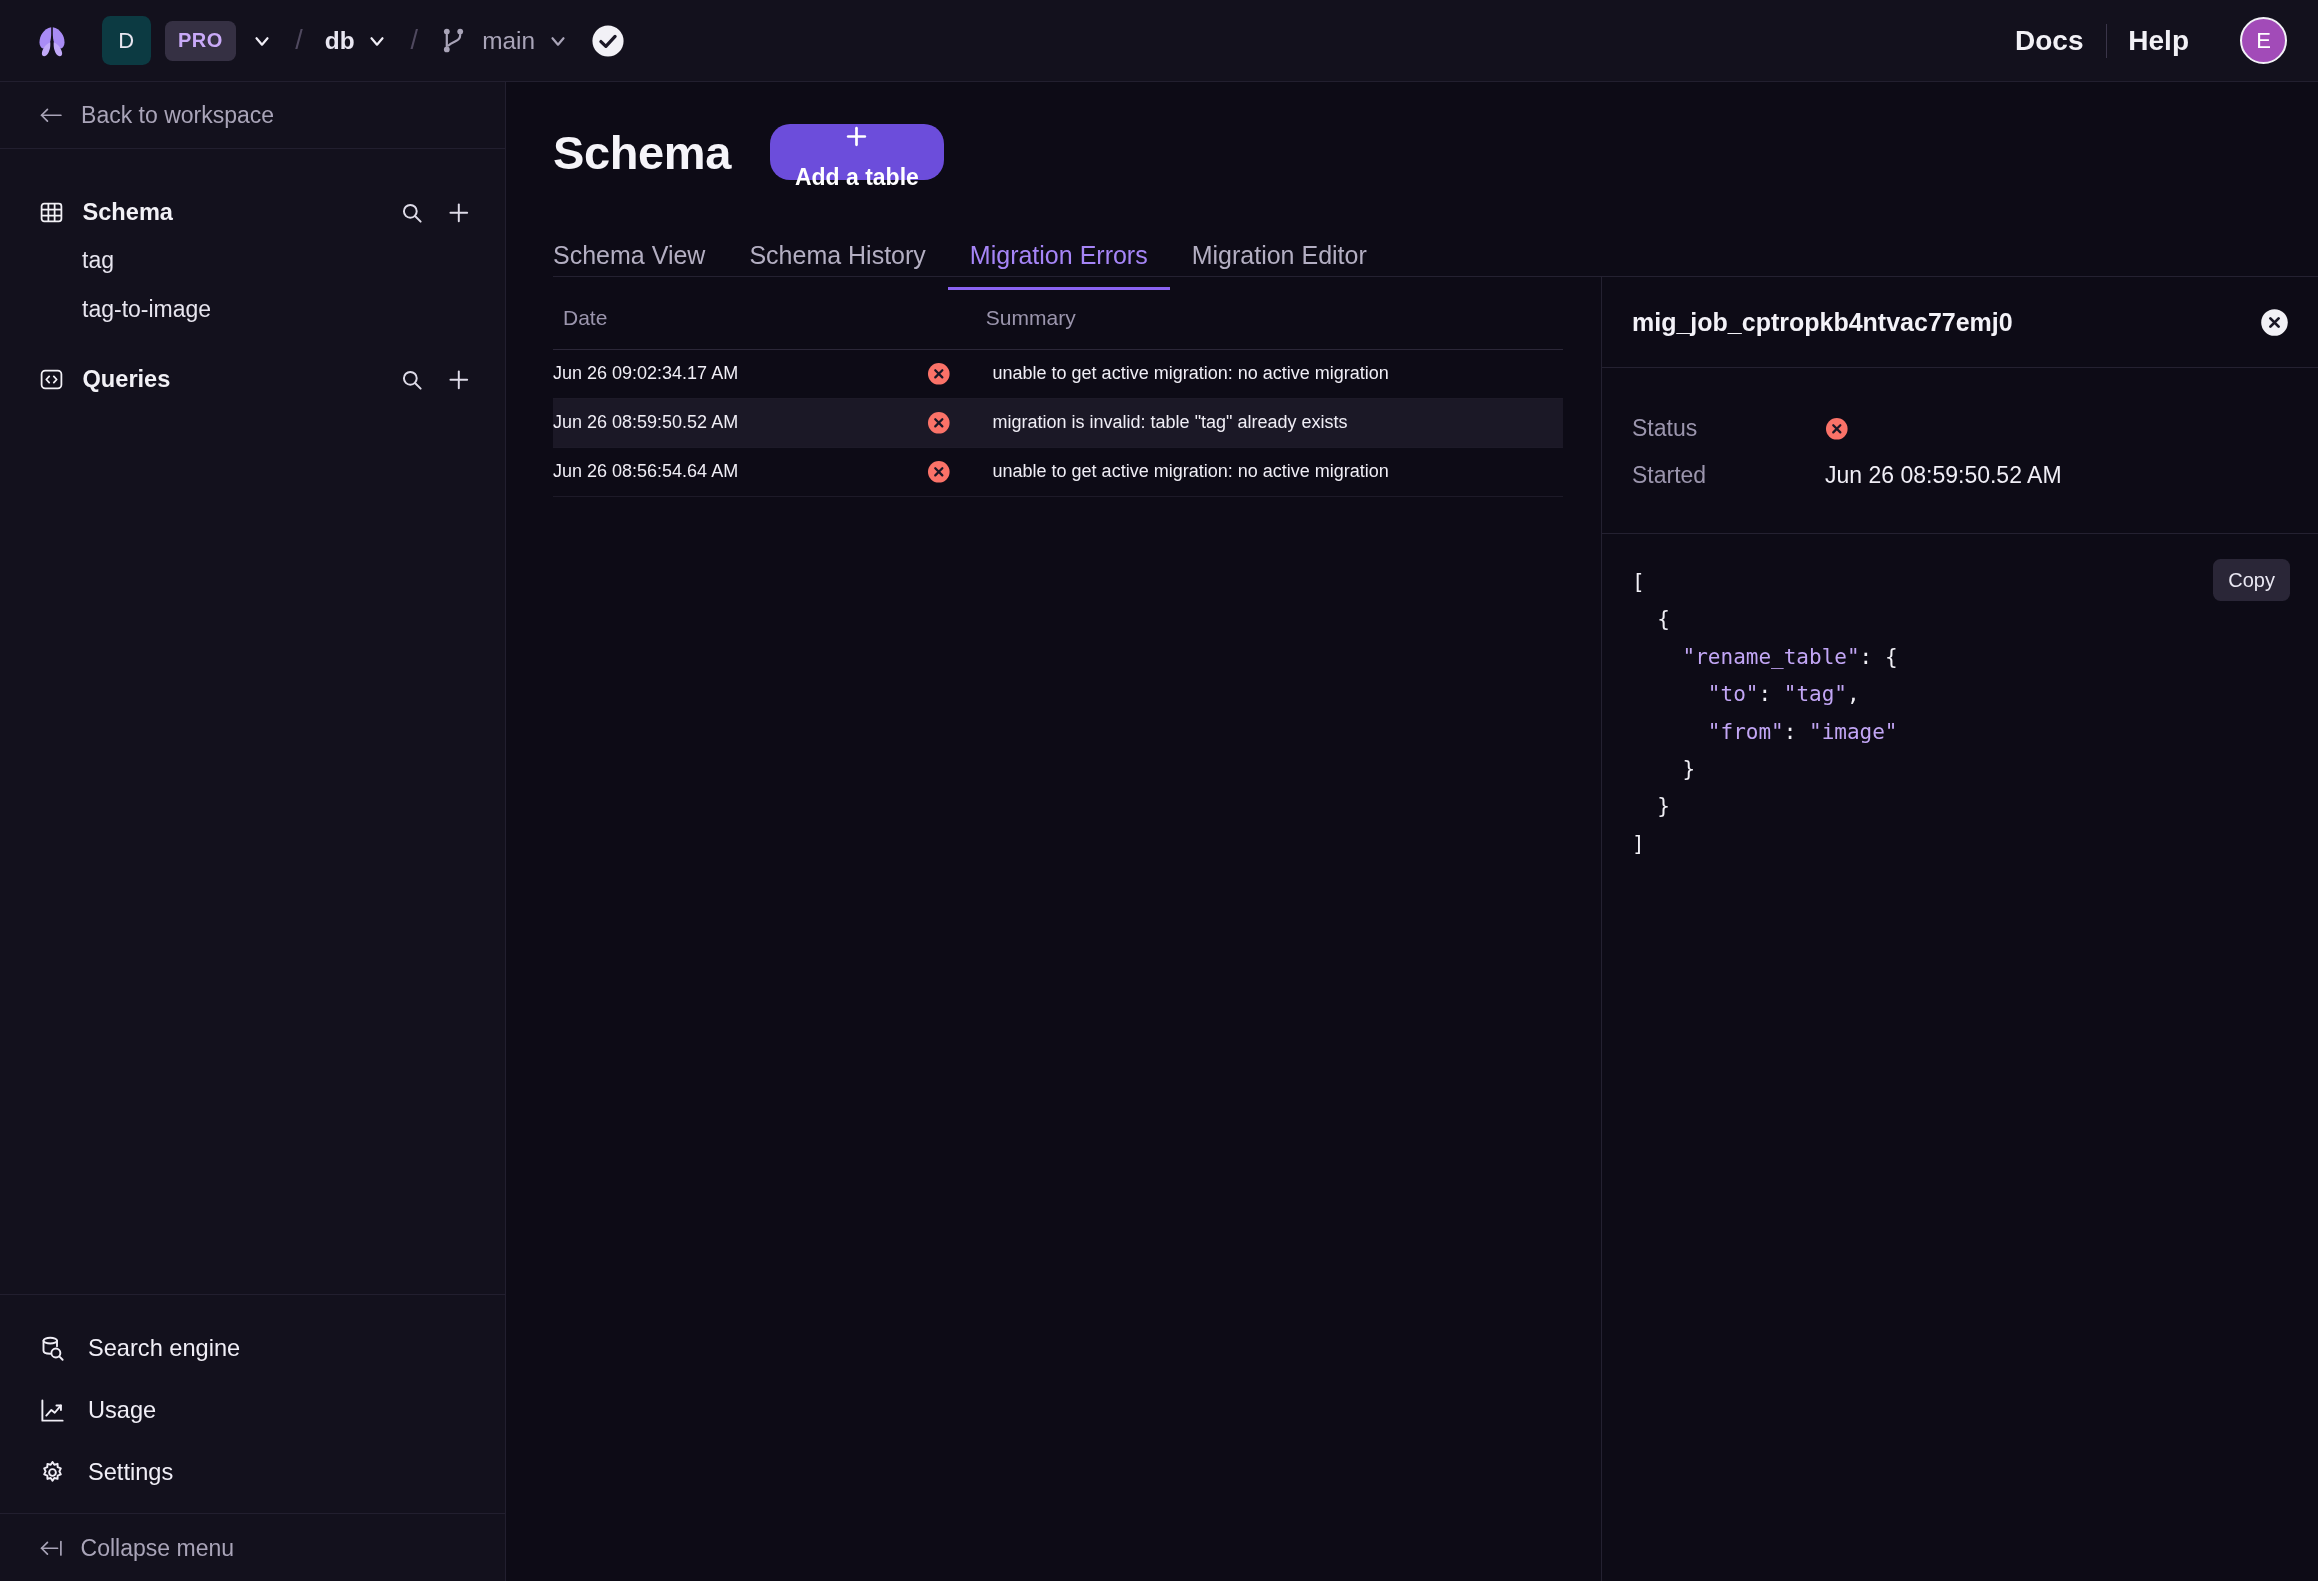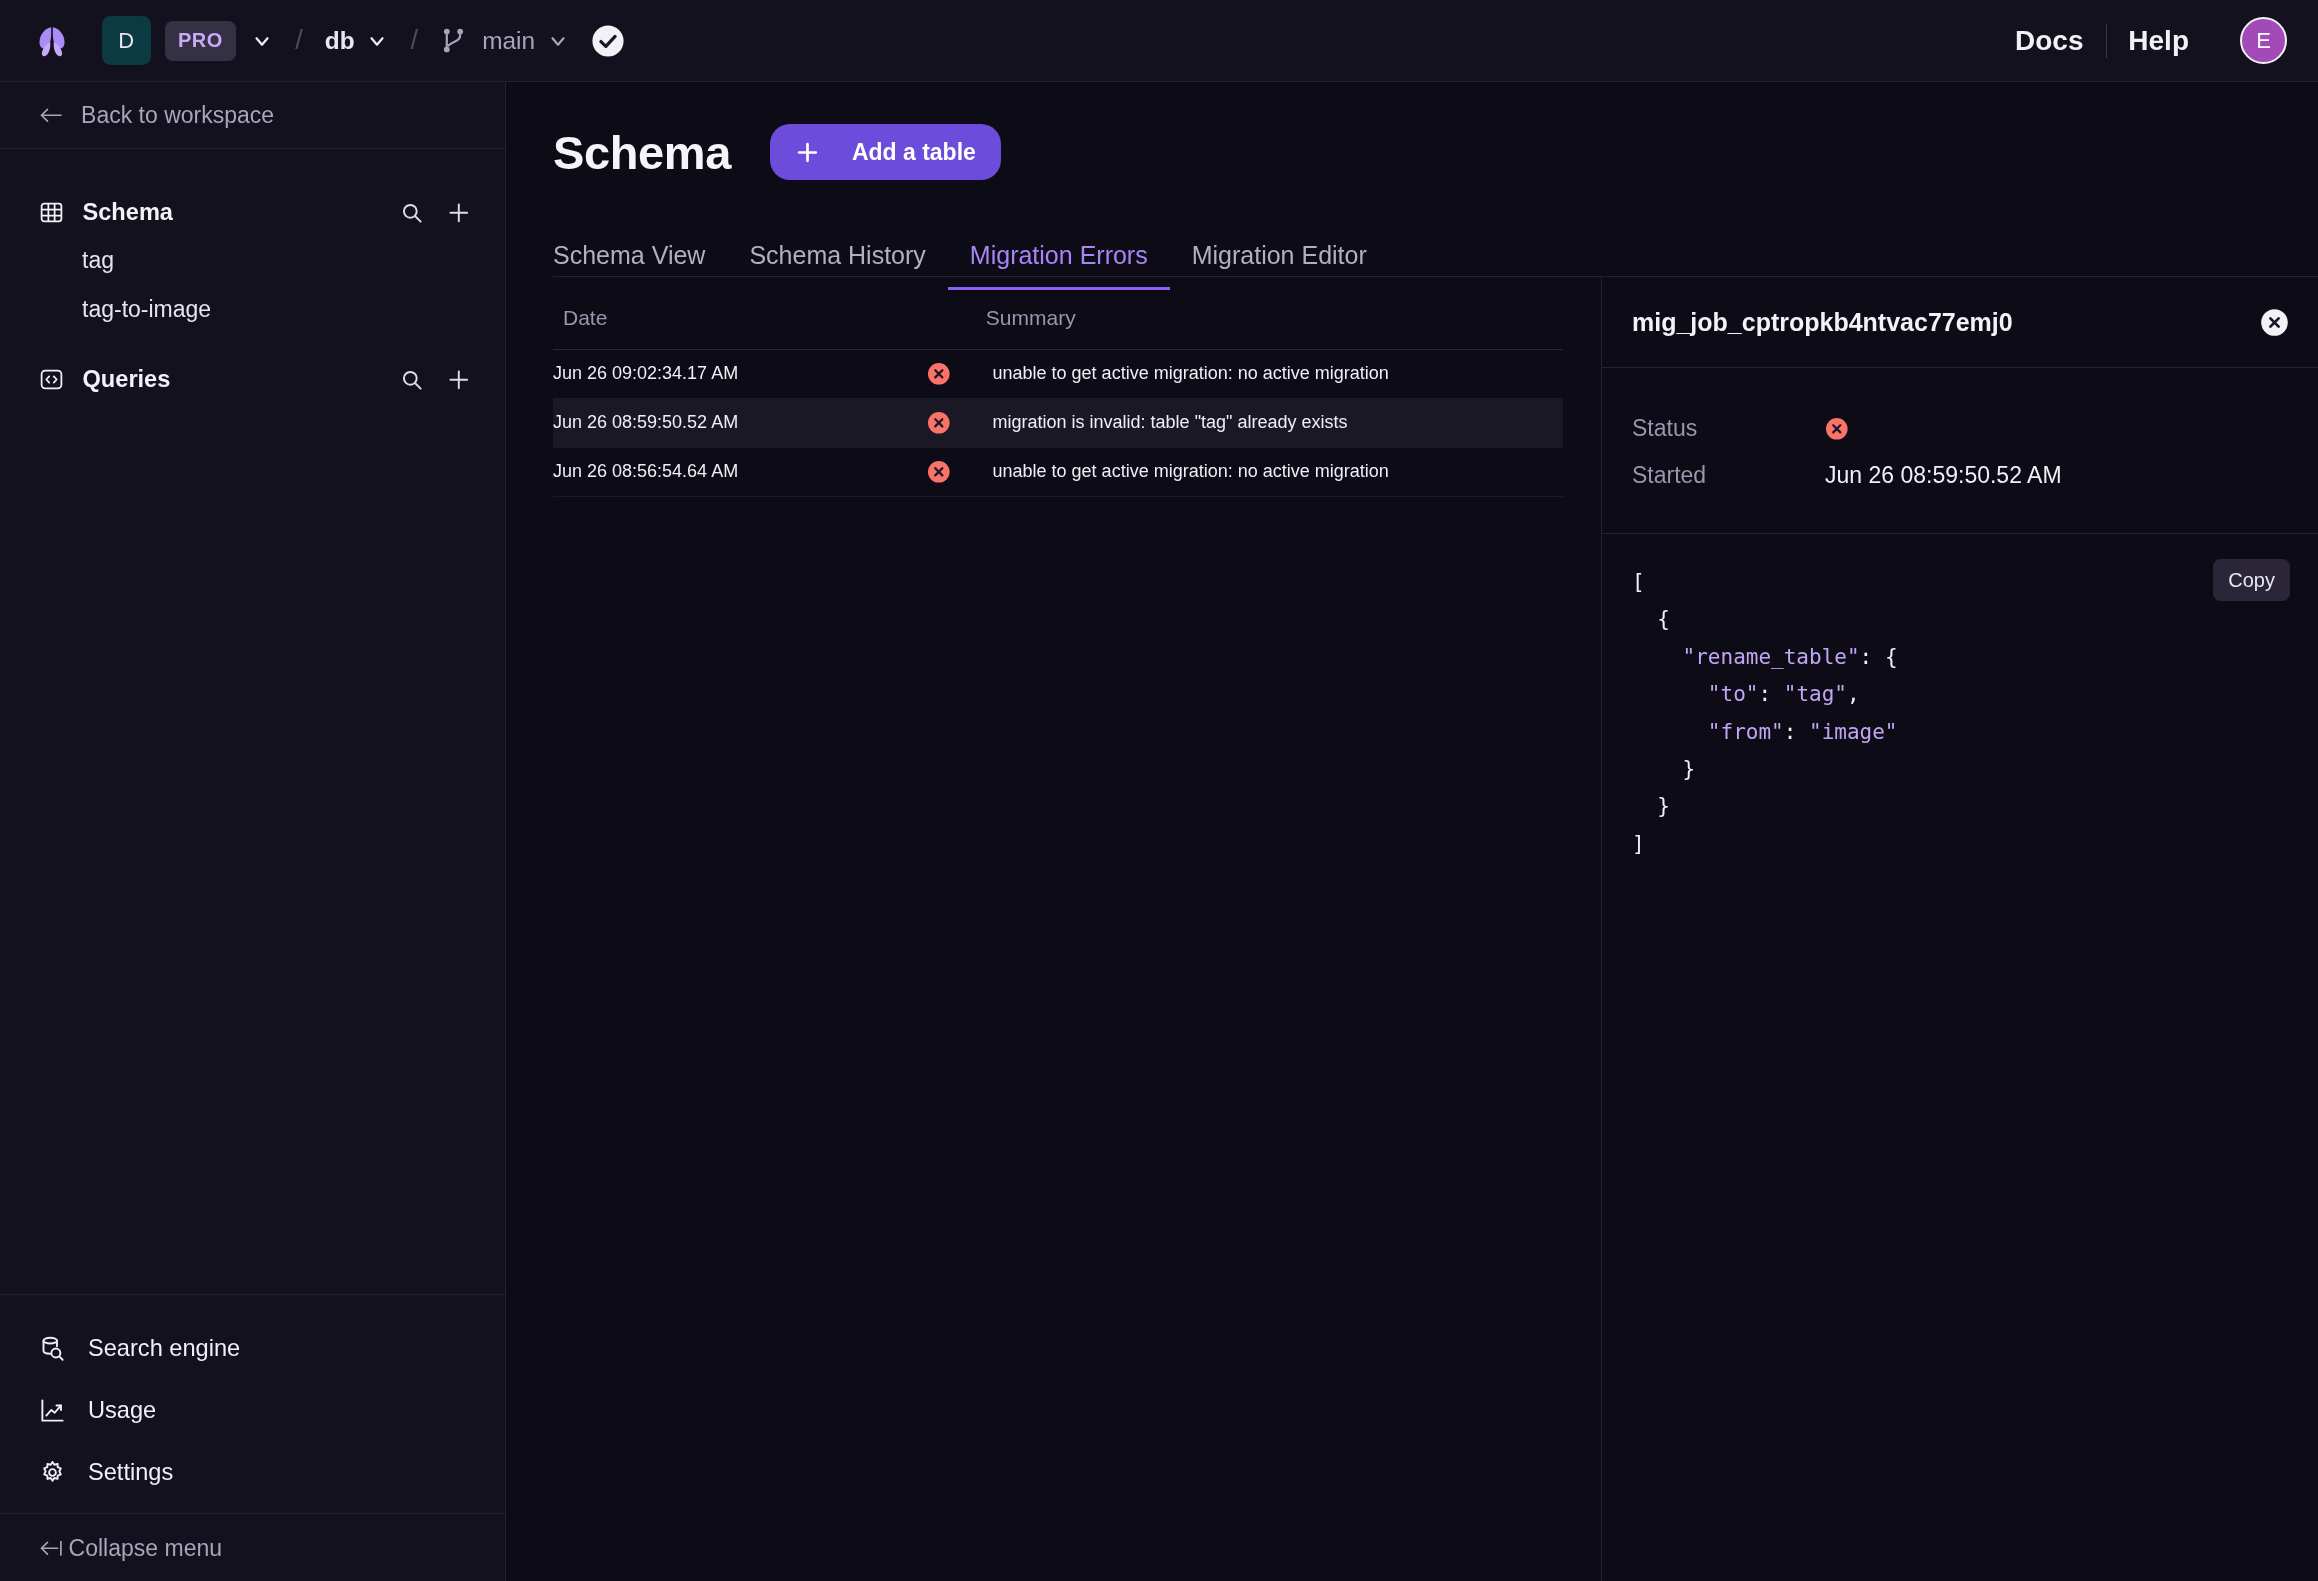--- a/index.html
+++ b/index.html
@@ -93,35 +93,35 @@
   .group-gap { height: 22px; }
   .nav-bottom { border-top: 0.8px solid #221f2f; padding: 22px 0 10px 0;}
   .bottom-item {
     display: flex; align-items: center; gap: 22px;
     padding: 0 39px; height: 62px;
     color: #f0eef6; font-size: 23.6px; cursor: pointer;
   }
   .bottom-item .bi { width: 27px; height: 27px; flex:none; }
   .collapse-row {
     border-top: 0.8px solid #221f2f;
-    display: flex; align-items: center; gap: 6px;
+    display: flex; align-items: center; gap: 18px;
     padding: 16px 39px; height: 69px;
     color: #a9a4b8; font-size: 23px; cursor: pointer;
   }
 
   
   .main { flex: 1 1 auto; display: flex; flex-direction: column; background:#0d0b16; min-width:0;}
   .page-head { padding: 42px 0 0 47px; display: flex; align-items: center; gap: 39px;}
   .page-title { color: #f5f4f9; font-size: 47px; font-weight: 700; letter-spacing: -0.4px;}
   .add-btn {
     background: #6c4ddb; border: none; border-radius: 20px;
     height: 56px; padding: 0 25px;
-    display: flex; align-items: center; gap: 32px;
+    display: flex; align-items: center; gap: 15px;
     color: #ffffff; font-size: 23px; font-weight: 700;
-    cursor: pointer; font-family: inherit;
+    cursor: pointer; font-family: inherit; flex-direction: column;
   }
   .plus-wh { width: 25px; height: 25px; flex:none;}
   .tabs {
     display: flex; align-items: flex-end; gap: 0;
     margin: 47px 0 0 47px;
     border-bottom: 0.8px solid #242131;
     margin-right: 0;
   }
   .tab {
     font-size: 25px; color: #b3aec2; padding: 0 22px 17px 22px;

